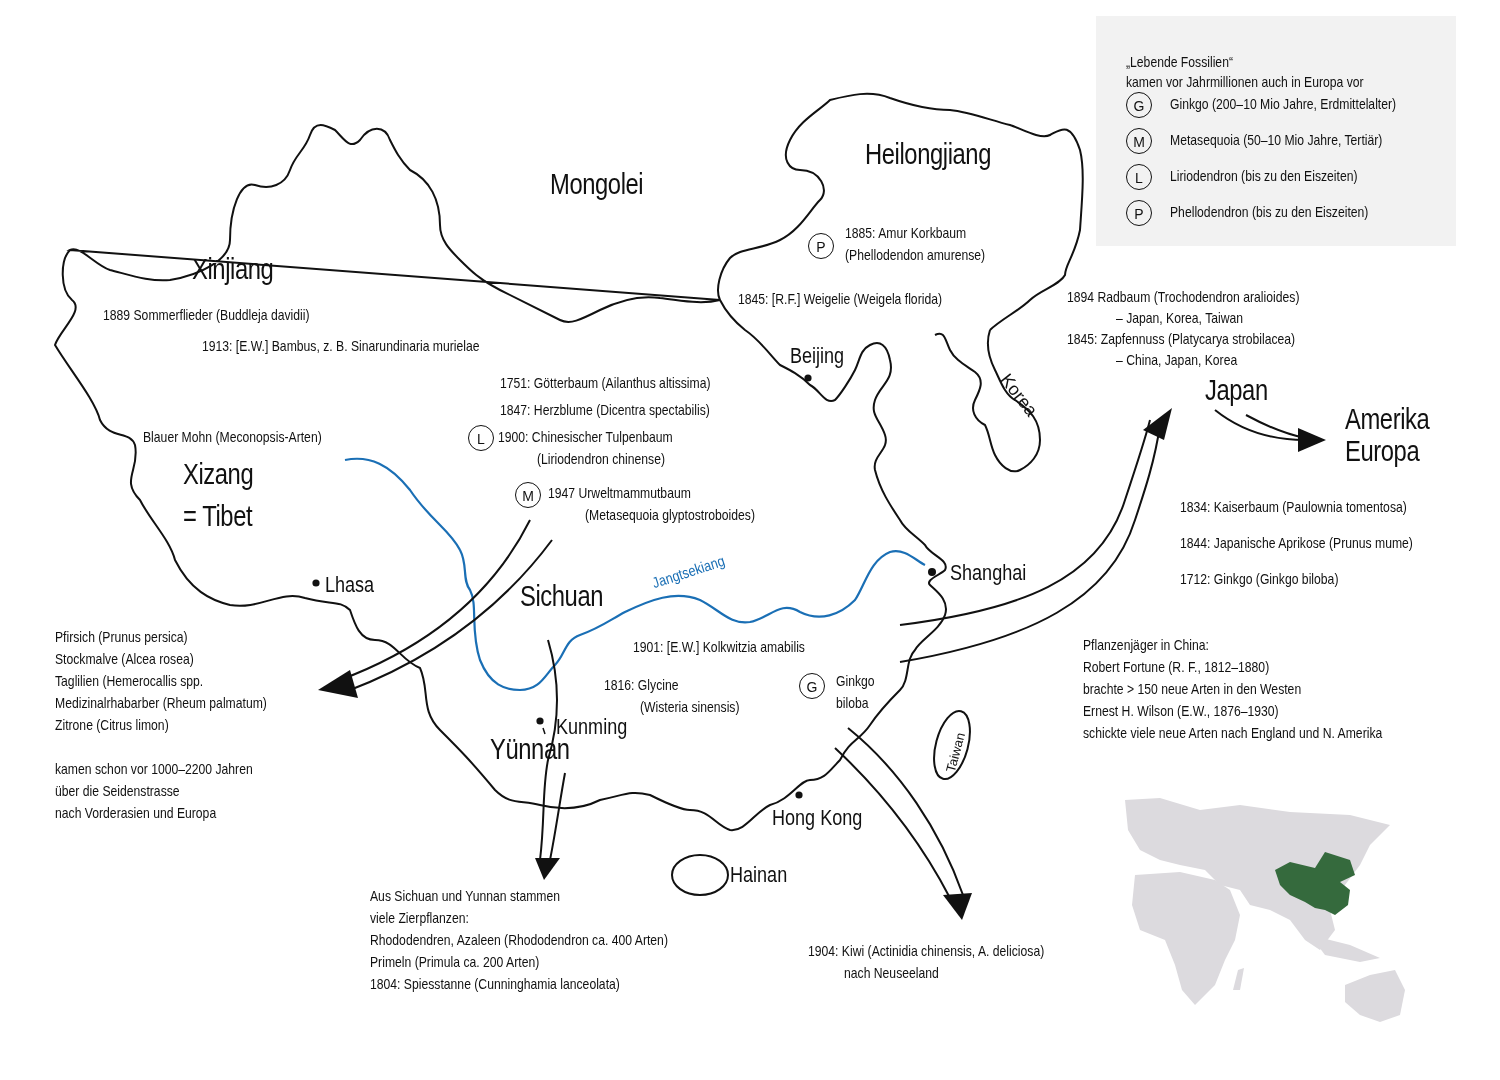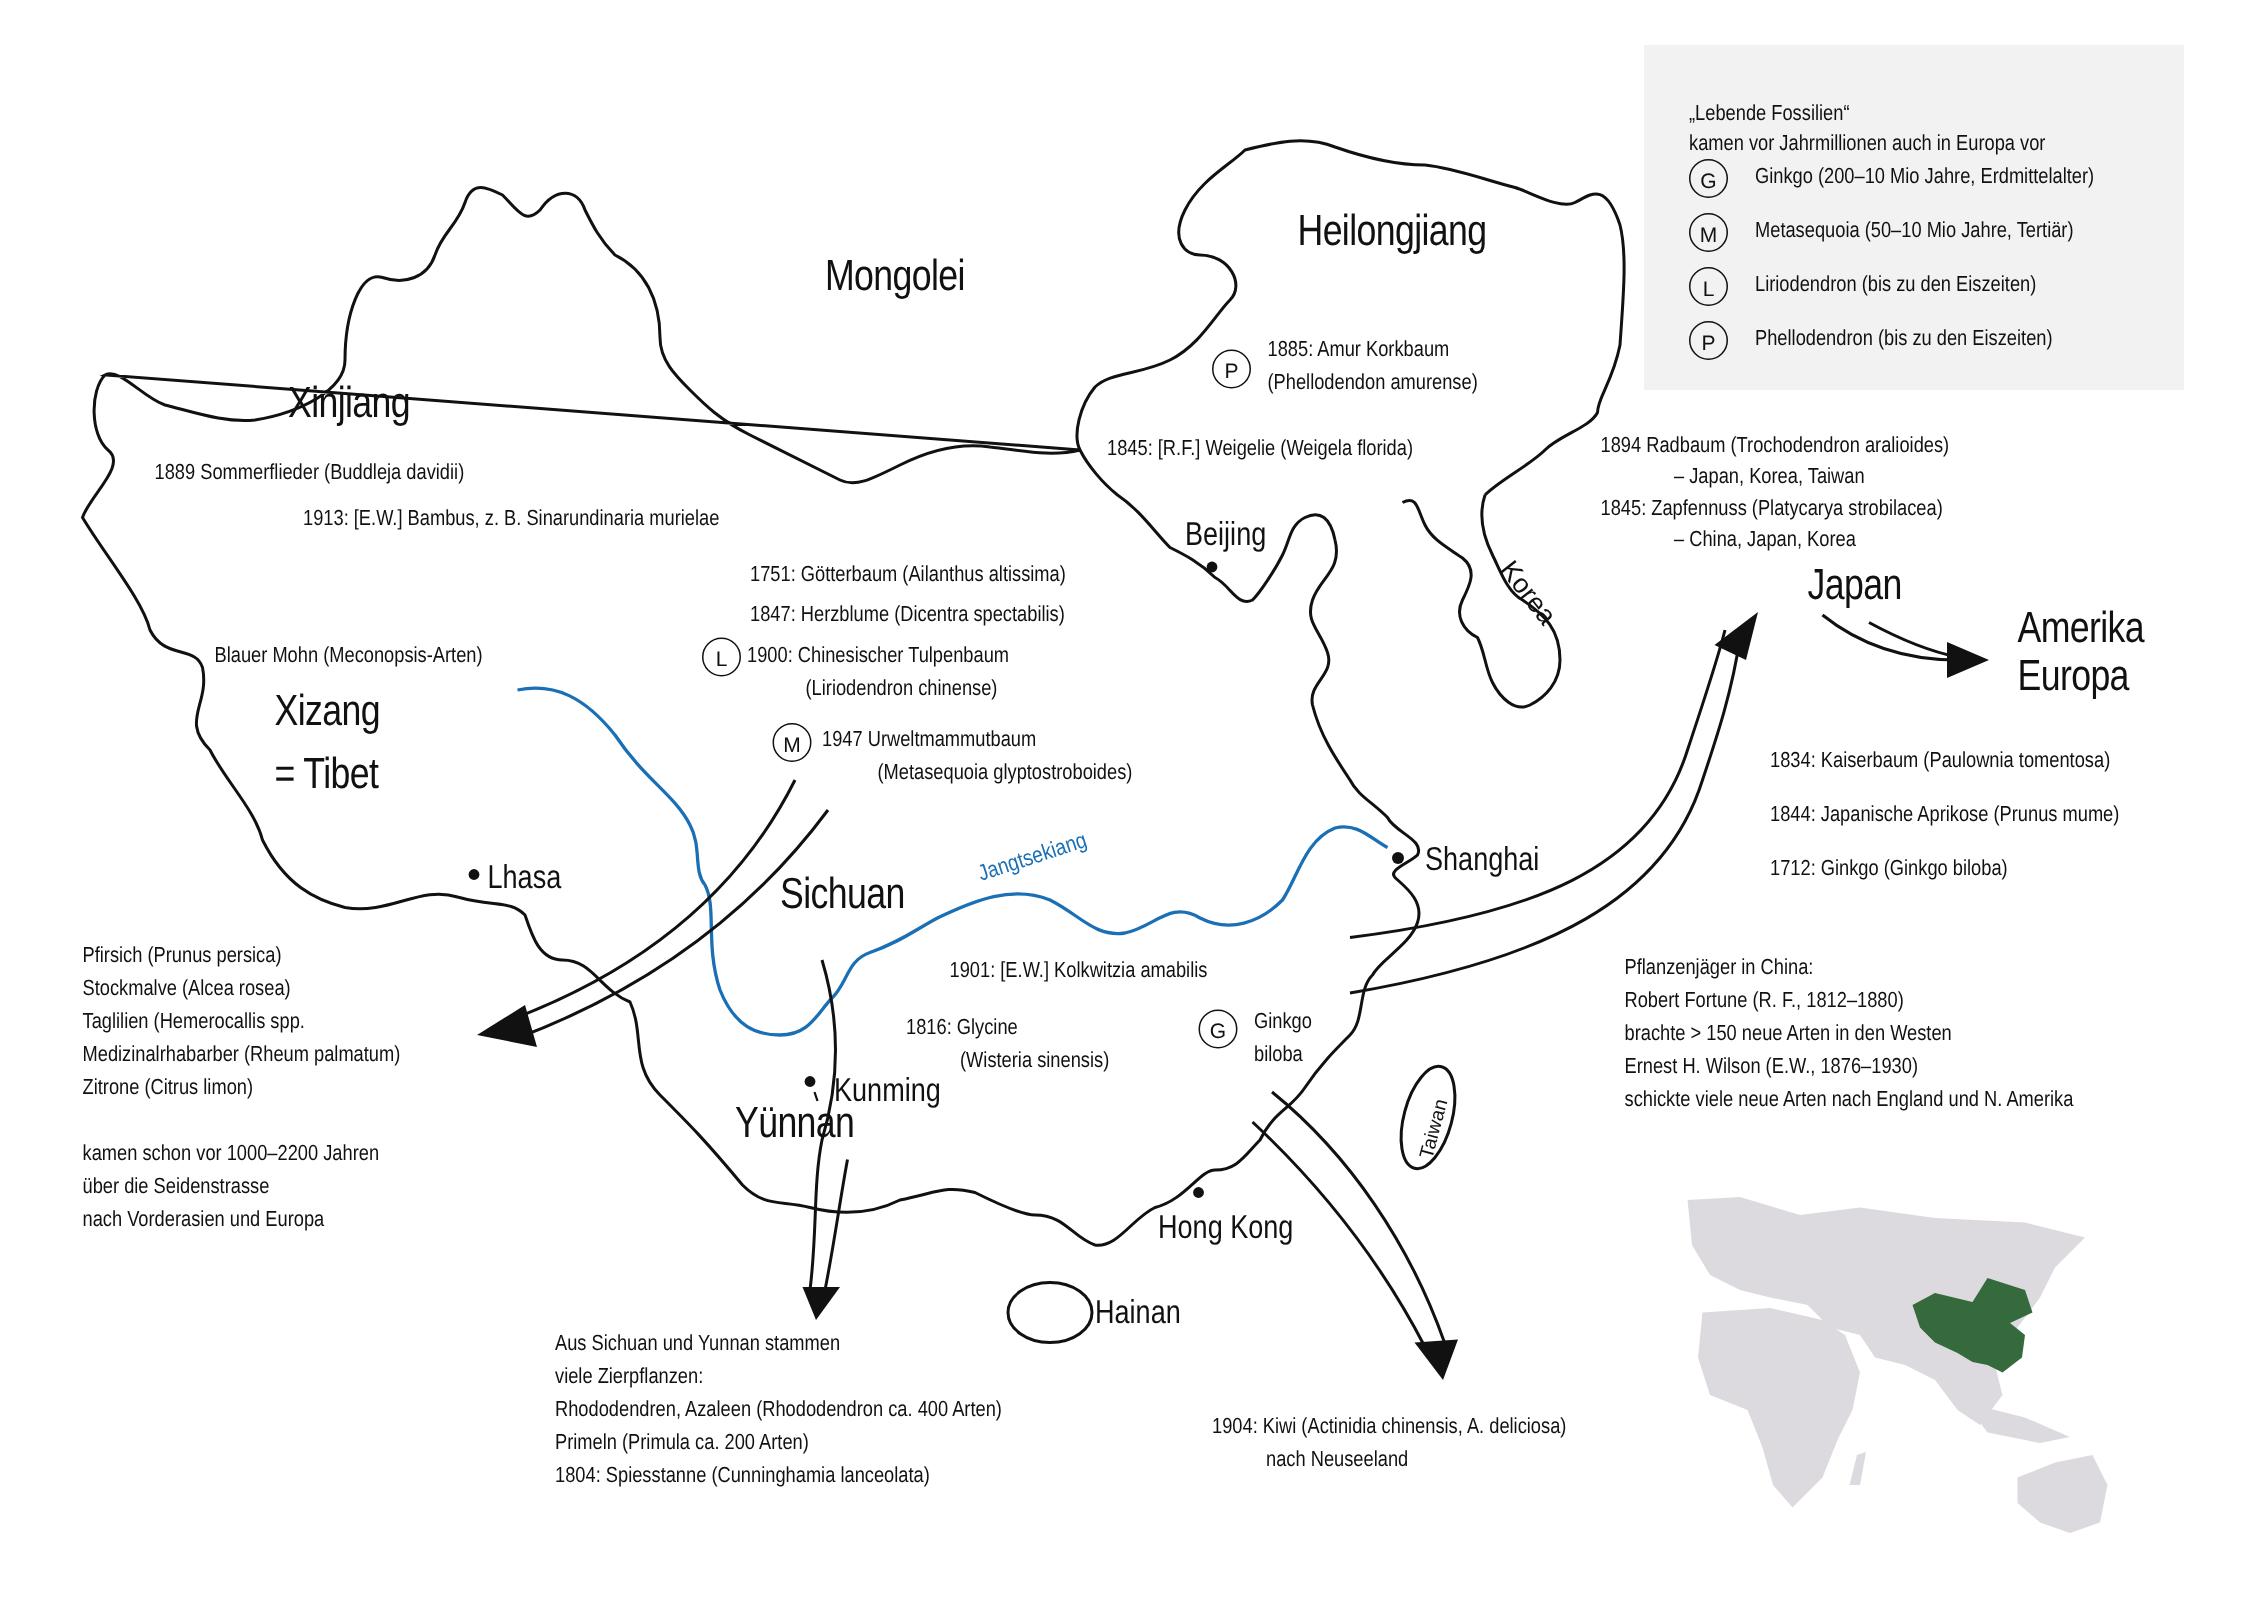--- a/index.html
+++ b/index.html
@@ -6,21 +6,21 @@
   body { width: 1500px; height: 1080px; position: relative; overflow: hidden;
          font-family: "Liberation Sans", sans-serif; color: #111; }
   .abs { position: absolute; white-space: nowrap; }
   svg.map { position: absolute; left: 0; top: 0; }
   .region { font-size: 29px; letter-spacing: -0.5px; transform: scaleX(0.82); transform-origin: left top; }
   .city { font-size: 22px; transform: scaleX(0.82); transform-origin: left top; }
   .small { font-size: 14.5px; line-height: 22px; transform: scaleX(0.84); transform-origin: left top; }
   .note { font-size: 14.5px; line-height: 22px; transform: scaleX(0.84); transform-origin: left top; }
   .circ { position: absolute; width: 26px; height: 26px; border: 1.3px solid #111; border-radius: 50%;
           font-size: 14px; line-height: 26px; text-align: center; box-sizing: border-box; background: #fff; }
-  .legend { position: absolute; left: 1096px; top: 30px; width: 360px; height: 230px; background: #f2f2f2; }
+  .legend { position: absolute; left: 1096px; top: 16px; width: 360px; height: 230px; background: #f2f2f2; }
   .legend .title { position: absolute; left: 30px; top: 36px; font-size: 14.5px; line-height: 20px;
                    transform: scaleX(0.84); transform-origin: left top; white-space: nowrap; }
   .legend .row { position: absolute; left: 30px; height: 28px; white-space: nowrap; }
   .legend .row .circ { left: 0; top: 0; background: transparent; }
   .legend .row .lbl { position: absolute; left: 44px; top: 4px; font-size: 14.5px;
                       transform: scaleX(0.84); transform-origin: left top; }
   .river-label { position: absolute; left: 650px; top: 575px; font-size: 15px; color: #1a6fb5;
                  transform: rotate(-18deg) scaleX(0.85); transform-origin: left top; white-space: nowrap; }
   .rot-korea { position: absolute; left: 1012px; top: 370px; font-size: 18px;
                transform: rotate(52deg); transform-origin: left top; white-space: nowrap; }

